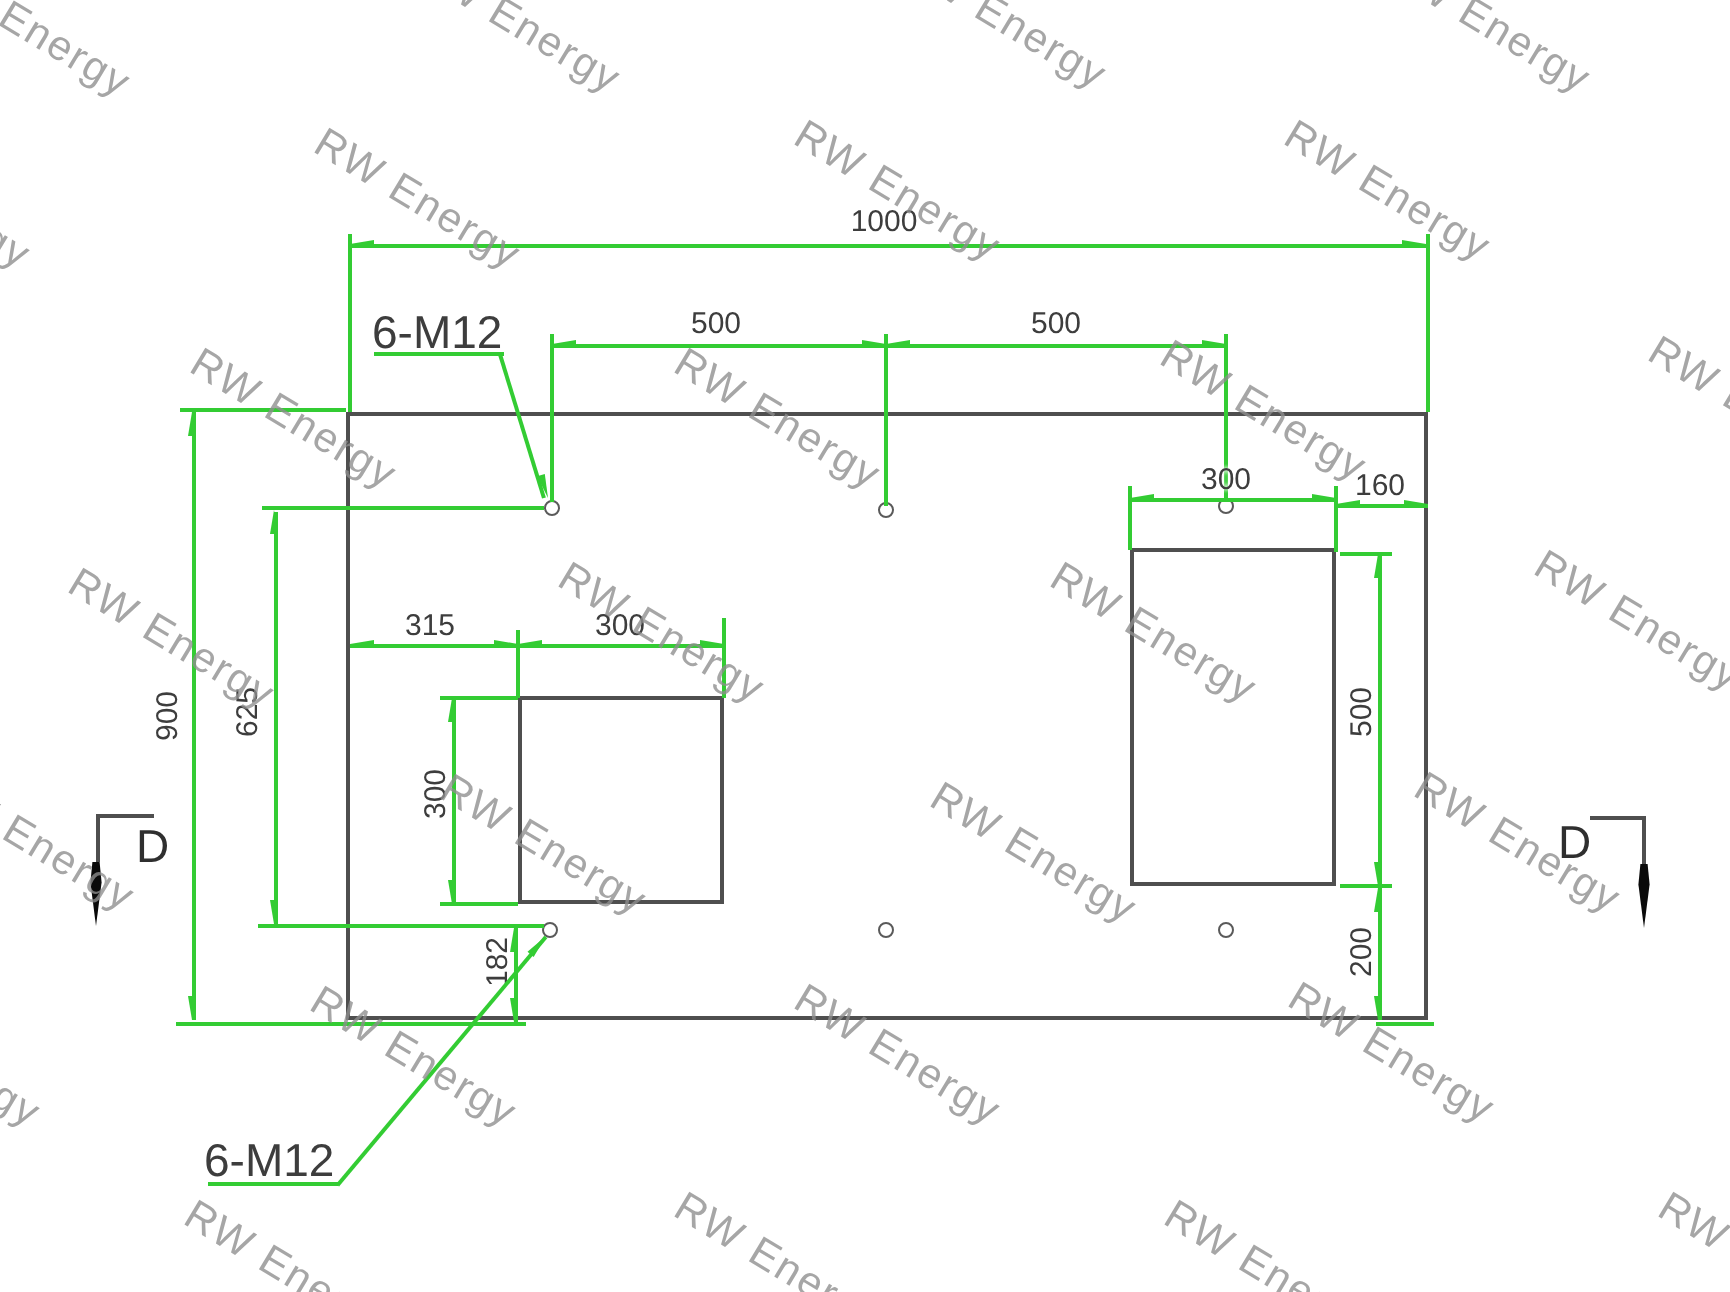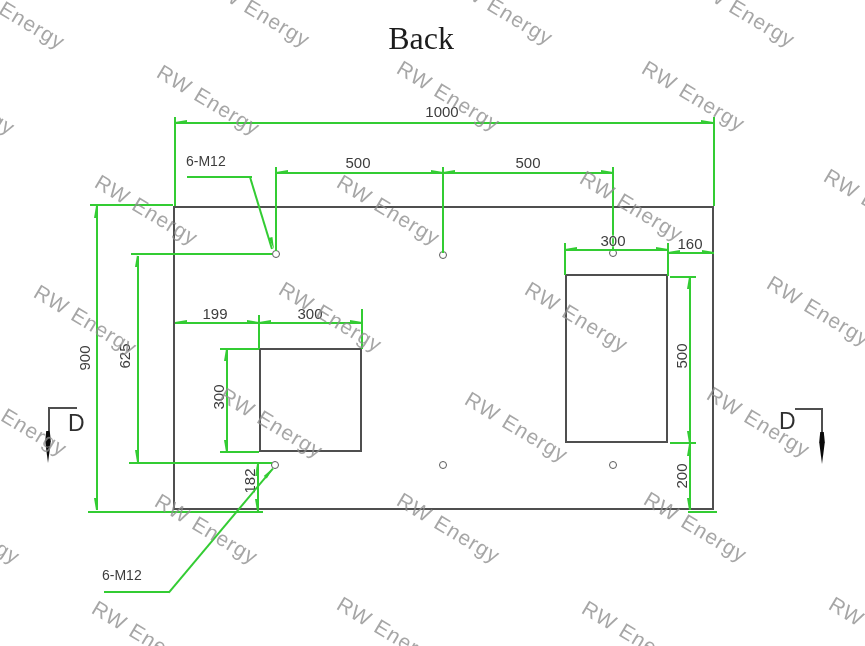--- a/index.html
+++ b/index.html
@@ -20,38 +20,37 @@
   .ar{ position:absolute; width:0; height:0; }
   .ar.l{ border-top:2.5px solid transparent; border-bottom:2.5px solid transparent; border-right:12px solid var(--g); }
   .ar.r{ border-top:2.5px solid transparent; border-bottom:2.5px solid transparent; border-left:12px solid var(--g); }
   .ar.u{ border-left:2.5px solid transparent; border-right:2.5px solid transparent; border-bottom:12px solid var(--g); }
   .ar.d{ border-left:2.5px solid transparent; border-right:2.5px solid transparent; border-top:12px solid var(--g); }
 
   
   .dimtext{ position:absolute; font-size:15px; color:var(--dt); white-space:nowrap;
             transform:translate(-50%,-50%); text-shadow:0 0 2px #fff,0 0 2px #fff; }
   .dimtext.rot{ transform:translate(-50%,-50%) rotate(-90deg); }
-  .calloutlabel{ position:absolute; font-size:14px; color:var(--dt); white-space:nowrap; text-shadow:0 0 2px #fff; }
+  .calloutlabel{ position:absolute; font-size:23px; color:var(--dt); white-space:nowrap; text-shadow:0 0 2px #fff; }
   .title{ position:absolute; font-family:"Liberation Serif",serif; font-size:32px; color:#1c1c1c;
           transform:translateX(-50%); white-space:nowrap; }
   .dletter{ position:absolute; font-size:23px; color:#2f2f2f; }
   .spike{ position:absolute; width:10px; height:32px; background:#0a0a0a;
           clip-path:polygon(50% 100%,22% 32%,32% 0,68% 0,78% 32%); }
 
   
   #wm-layer{ position:absolute; left:0; top:0; width:100%; height:100%; pointer-events:none; }
   .wm{ position:absolute; font-size:21px; letter-spacing:1px; color:#8e8e8e; opacity:.78;
        transform:rotate(31deg); transform-origin:0 0; white-space:nowrap; }
 </style>
 </head>
 <body>
 
 <div id="stage">
 
-  <div class="title" style="left:421px; top:20px;">Back</div>
 
   <div class="outline" style="left:173px; top:206px; width:537px; height:300px;"></div>
   <div class="outline" style="left:259px; top:348px; width:99px; height:100px;"></div>
   <div class="outline" style="left:565px; top:274px; width:99px; height:165px;"></div>
 
   <div class="hole" style="left:272px; top:250px;"></div>
   <div class="hole" style="left:439px; top:251px;"></div>
   <div class="hole" style="left:609px; top:249px;"></div>
   <div class="hole" style="left:271px; top:461px;"></div>
   <div class="hole" style="left:439px; top:461px;"></div>
@@ -106,21 +105,21 @@
   <div class="ar d" style="left:135px; top:450px;"></div>
   <div class="dimtext rot" style="left:124px; top:356px;">625</div>
 
   <div class="gv" style="left:258px; top:315px; height:34px;"></div>
   <div class="gv" style="left:361px; top:309px; height:40px;"></div>
   <div class="gh" style="left:175px; top:322px; width:187px;"></div>
   <div class="ar l" style="left:175px; top:320px;"></div>
   <div class="ar r" style="left:247px; top:320px;"></div>
   <div class="ar l" style="left:259px; top:320px;"></div>
   <div class="ar r" style="left:350px; top:320px;"></div>
-  <div class="dimtext" style="left:215px; top:313px;">199</div>
+  <div class="dimtext" style="left:215px; top:313px;">315</div>
   <div class="dimtext" style="left:310px; top:313px;">300</div>
 
   <div class="gh" style="left:220px; top:348px; width:39px;"></div>
   <div class="gh" style="left:220px; top:451px; width:39px;"></div>
   <div class="gv" style="left:226px; top:349px; height:103px;"></div>
   <div class="ar u" style="left:224px; top:349px;"></div>
   <div class="ar d" style="left:224px; top:440px;"></div>
   <div class="dimtext rot" style="left:218px; top:397px;">300</div>
 
   <div class="gv" style="left:257px; top:464px; height:47px;"></div>

